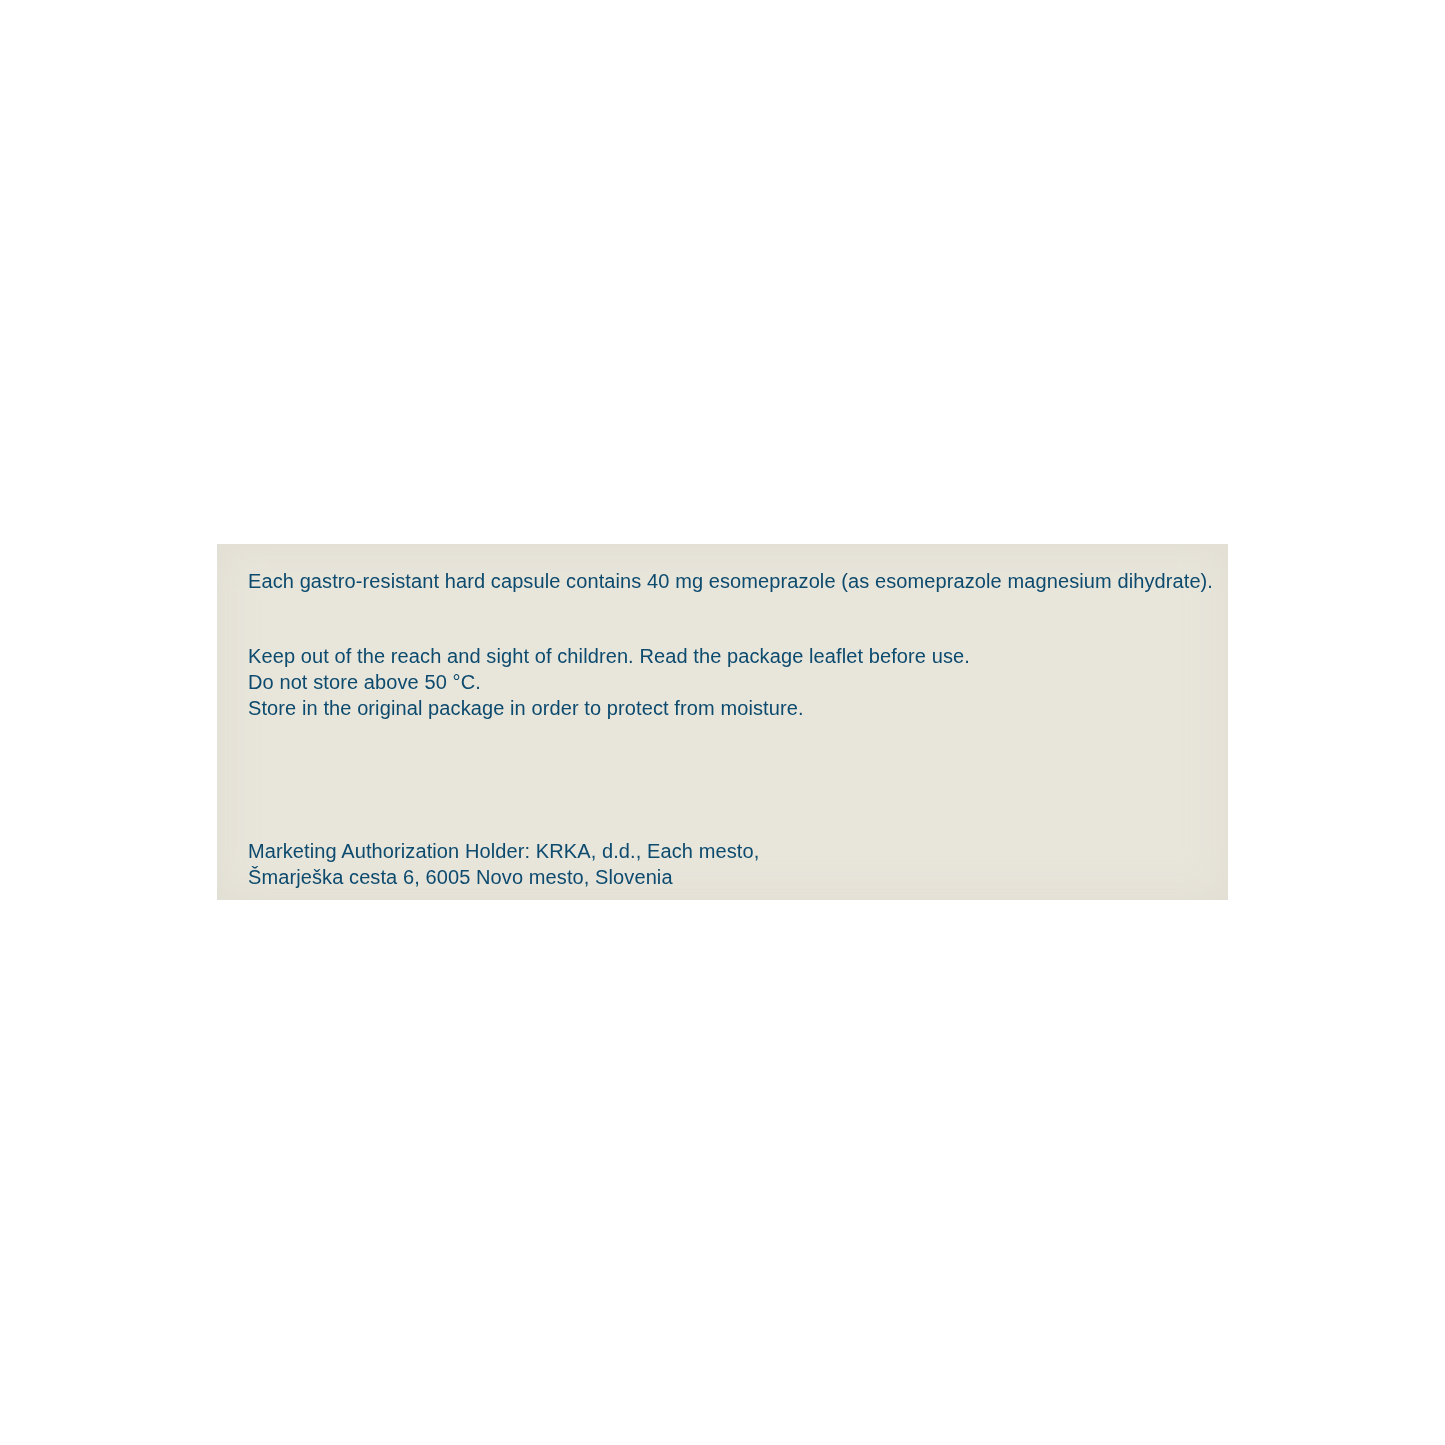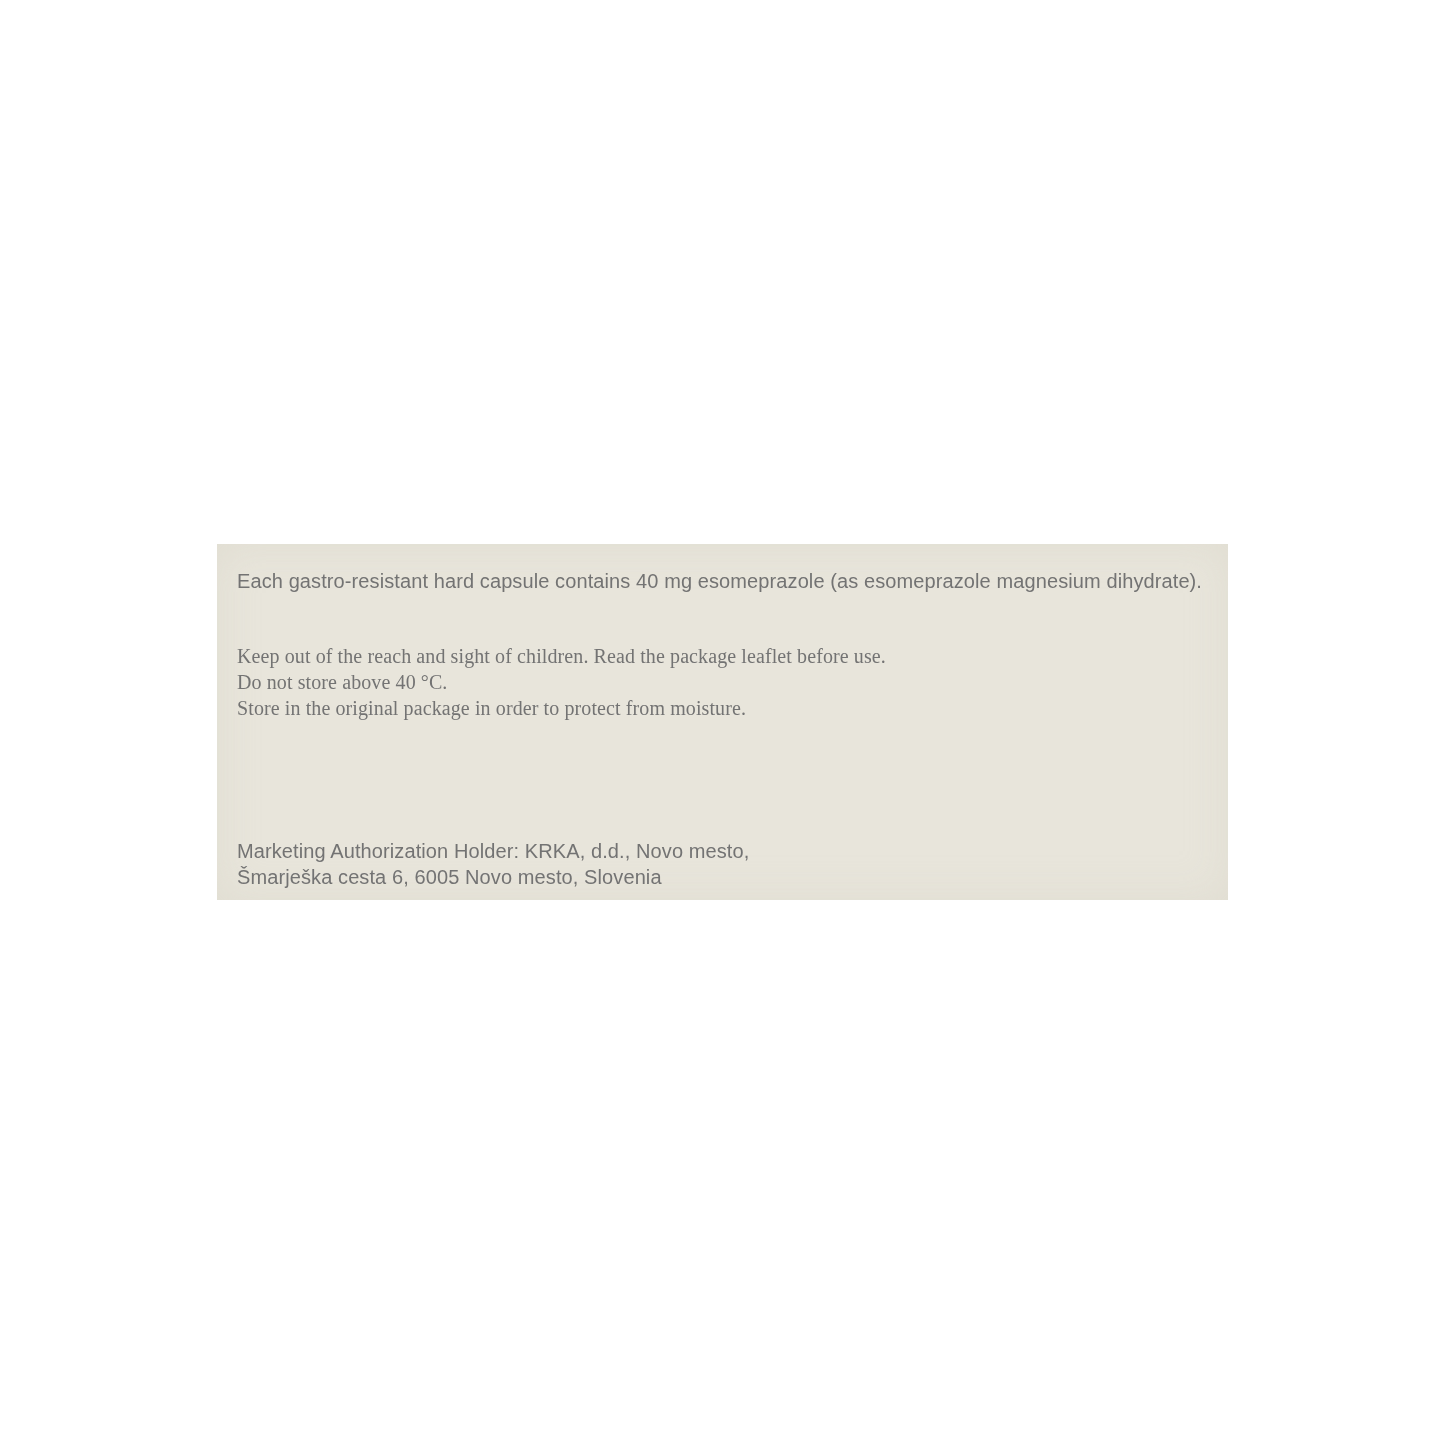--- a/index.html
+++ b/index.html
@@ -18,47 +18,47 @@
     position: absolute;
     left: 217px;
     top: 544px;
     width: 1011px;
     height: 356px;
     background: #e8e5db;
     box-shadow: inset 0 0 40px rgba(210,205,192,0.35);
   }
   .text-block {
     position: absolute;
-    left: 20px;
+    left: 31px;
     right: 16px;
-    color: #737373;
+    color: #0c4a6e;
     font-size: 20px;
     line-height: 26px;
     letter-spacing: 0.1px;
   }
   .text-block .line {
     white-space: nowrap;
   }
   .block-composition { top: 24px; }
-  .block-storage     { top: 99px; font-family: Liberation Serif, serif; }
+  .block-storage     { top: 99px; }
   .block-mah         { top: 294px; }
 </style>
 </head>
 <body>
 
 <div class="panel">
 
   <div class="text-block block-composition">
     <div class="line">Each gastro-resistant hard capsule contains 40 mg esomeprazole (as esomeprazole magnesium dihydrate).</div>
   </div>
 
   <div class="text-block block-storage">
     <div class="line">Keep out of the reach and sight of children. Read the package leaflet before use.</div>
-    <div class="line">Do not store above 40 °C.</div>
+    <div class="line">Do not store above 50 °C.</div>
     <div class="line">Store in the original package in order to protect from moisture.</div>
   </div>
 
   <div class="text-block block-mah">
-    <div class="line">Marketing Authorization Holder: KRKA, d.d., Novo mesto,</div>
+    <div class="line">Marketing Authorization Holder: KRKA, d.d., Each mesto,</div>
     <div class="line">Šmarješka cesta 6, 6005 Novo mesto, Slovenia</div>
   </div>
 
 </div>
 
 </body></html>

